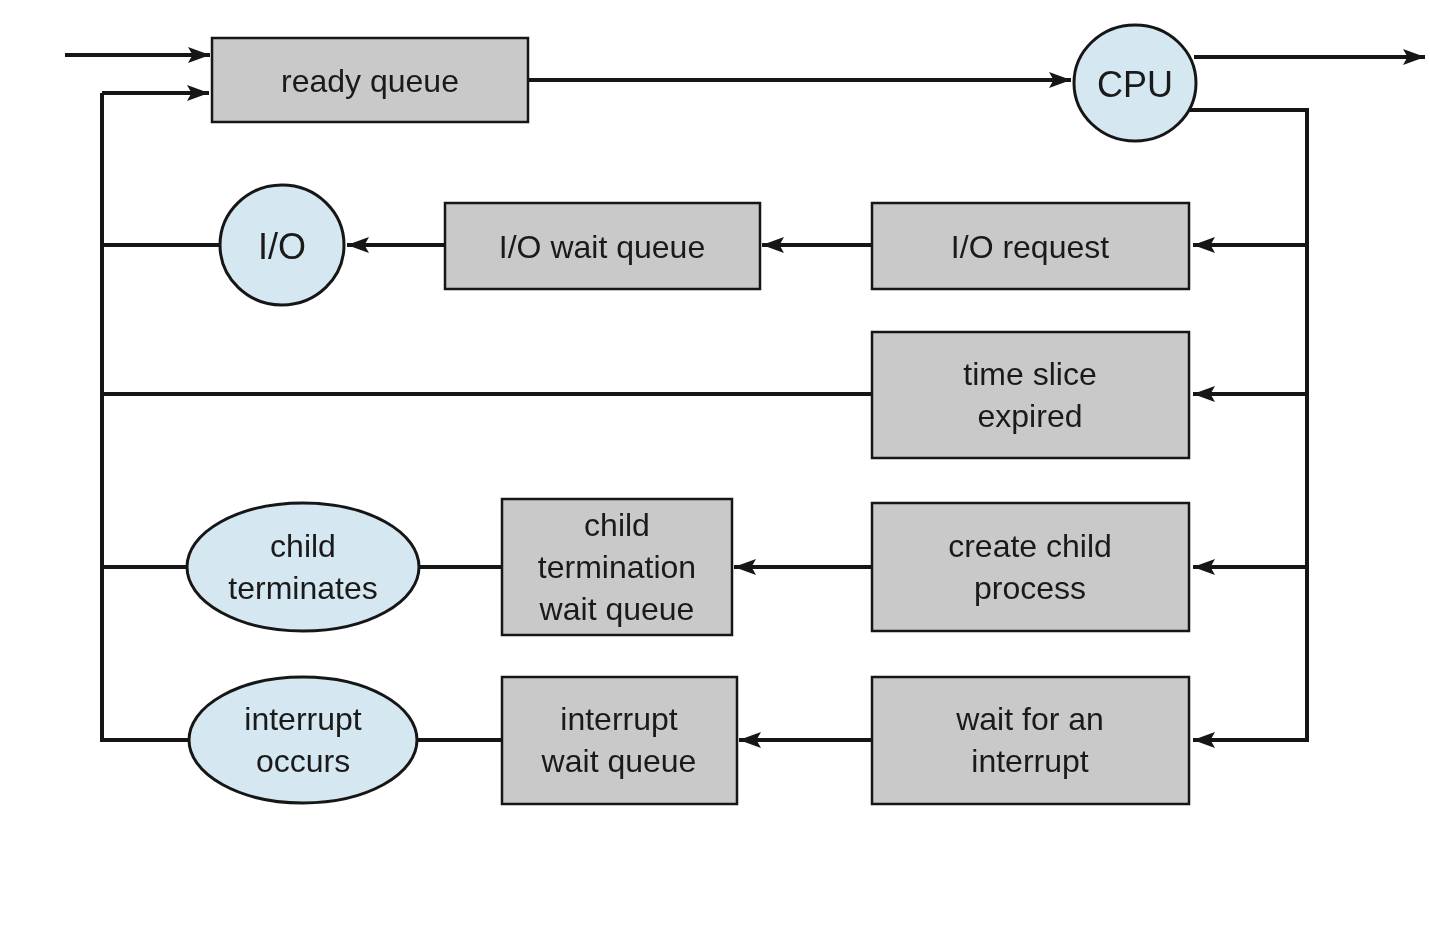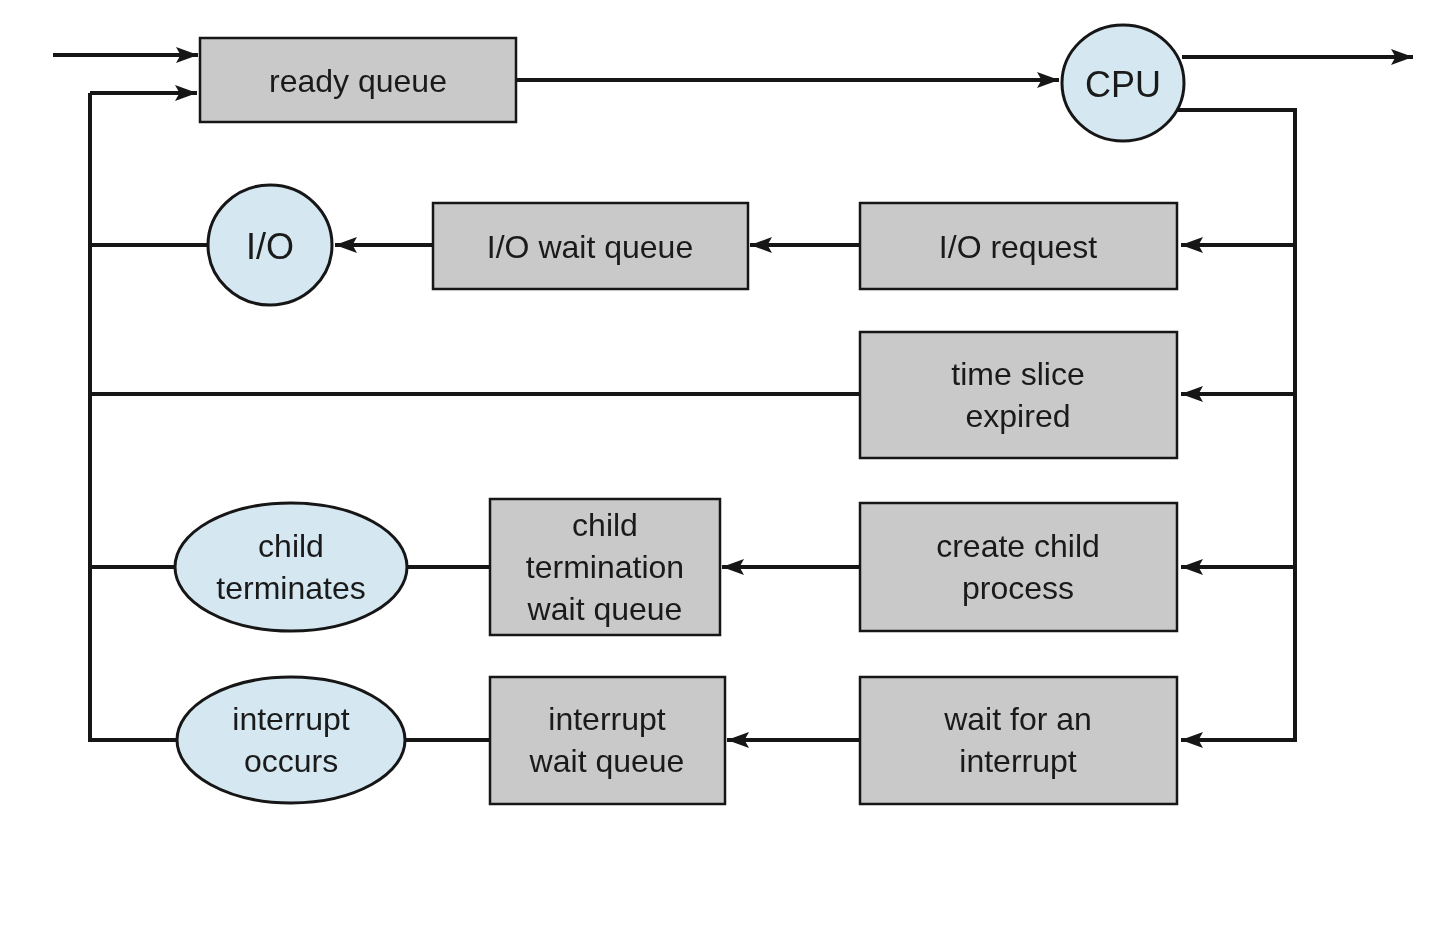--- a/index.html
+++ b/index.html
@@ -5,21 +5,21 @@
   :root{
     --queue-fill:#c9c9ca;
     --node-fill:#d5e7f1;
     --line-color:#161616;
     --text-color:#1a1a1a;
     --background:#ffffff;
   }
   *{box-sizing:border-box;}
   html,body{margin:0;padding:0;}
   body{background:var(--background);font-family:"Liberation Sans",sans-serif;}
-  .figure{position:relative;width:1430px;height:832px;background:var(--background);overflow:hidden;}
+  .figure{position:relative;width:1430px;height:832px;background:var(--background);overflow:hidden;padding-left:12px;}
   .figure svg{display:block;}
   svg .edge{stroke:var(--line-color);stroke-width:4;fill:none;stroke-linejoin:miter;}
   svg .queue-box{fill:var(--queue-fill);stroke:var(--line-color);stroke-width:2.5;}
   svg .node-ellipse{fill:var(--node-fill);stroke:var(--line-color);stroke-width:3;}
   svg text{font-family:"Liberation Sans",sans-serif;font-size:32px;fill:var(--text-color);
            text-anchor:middle;dominant-baseline:central;}
   svg text.big{font-size:36px;}
   svg .arrowhead{fill:var(--line-color);}
   .caption{position:absolute;left:0;right:0;top:864px;text-align:center;
            font-size:34px;color:var(--text-color);white-space:nowrap;}

